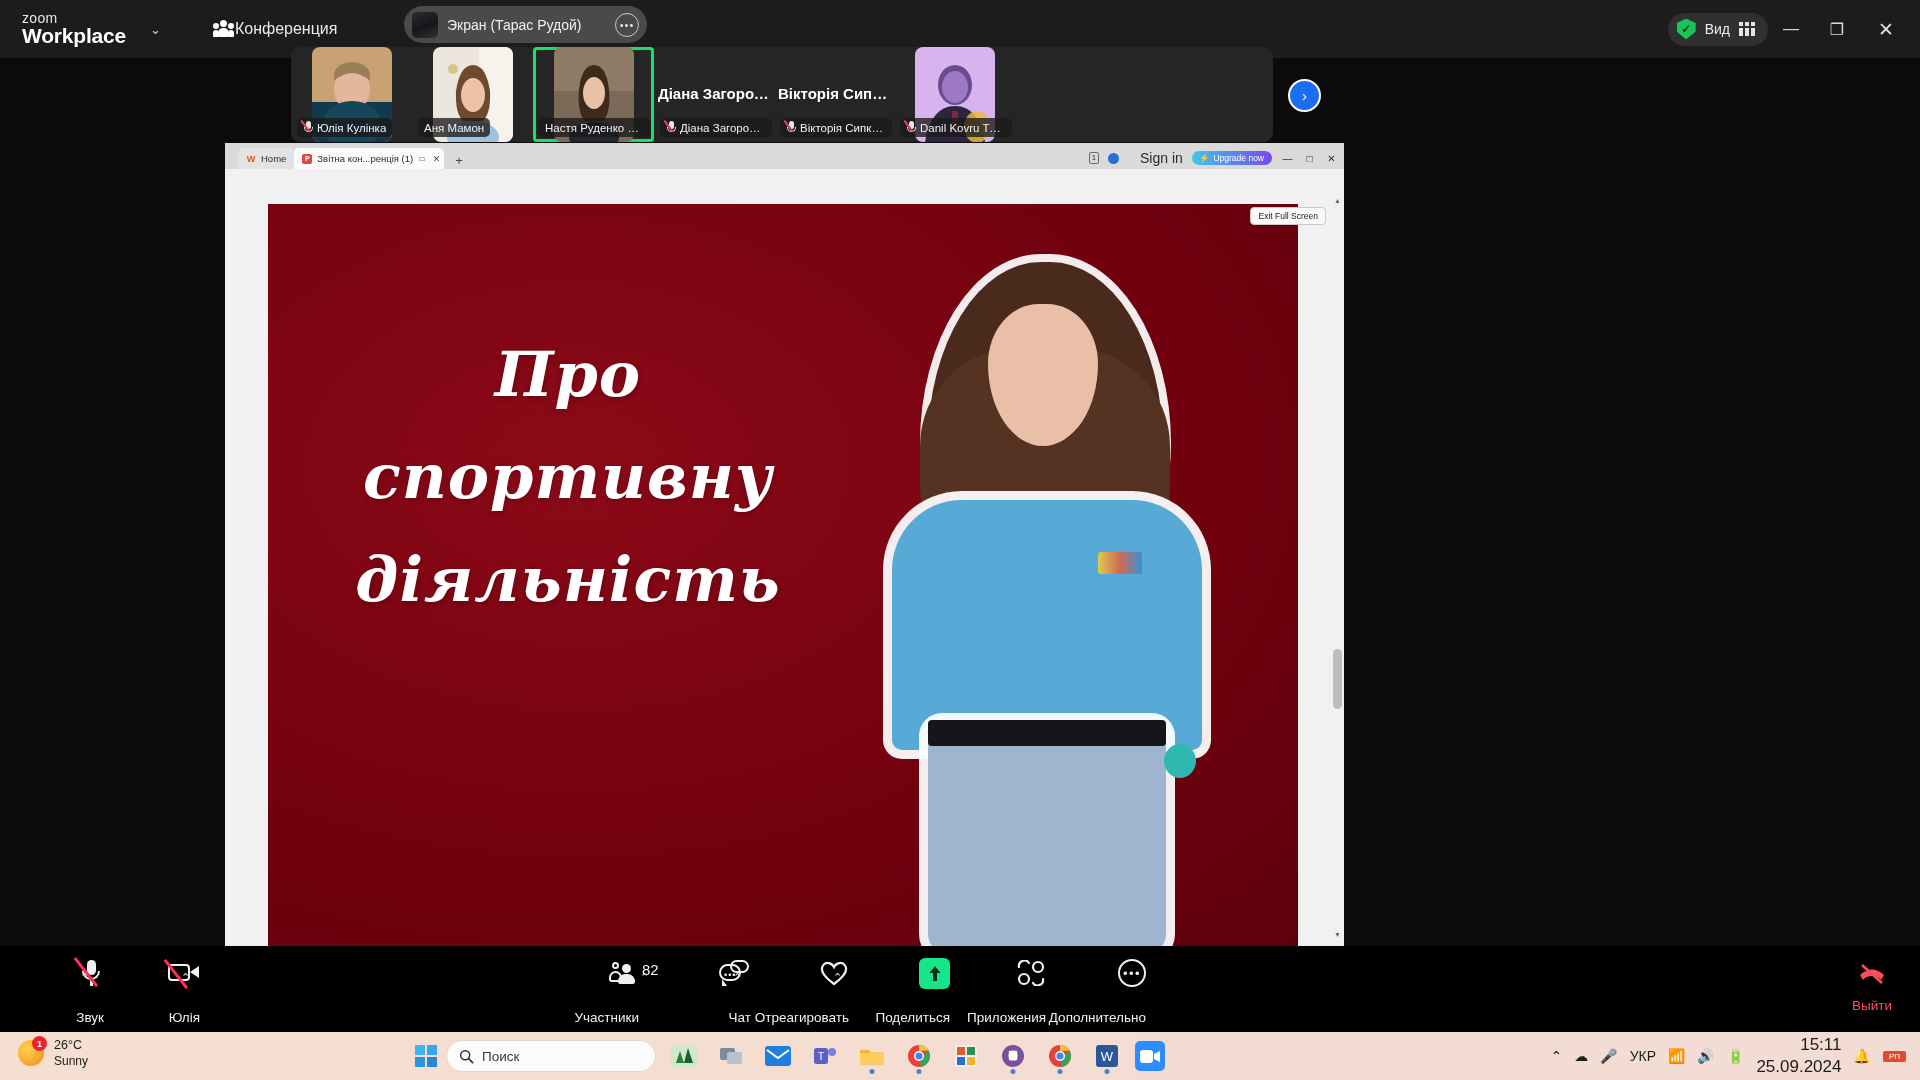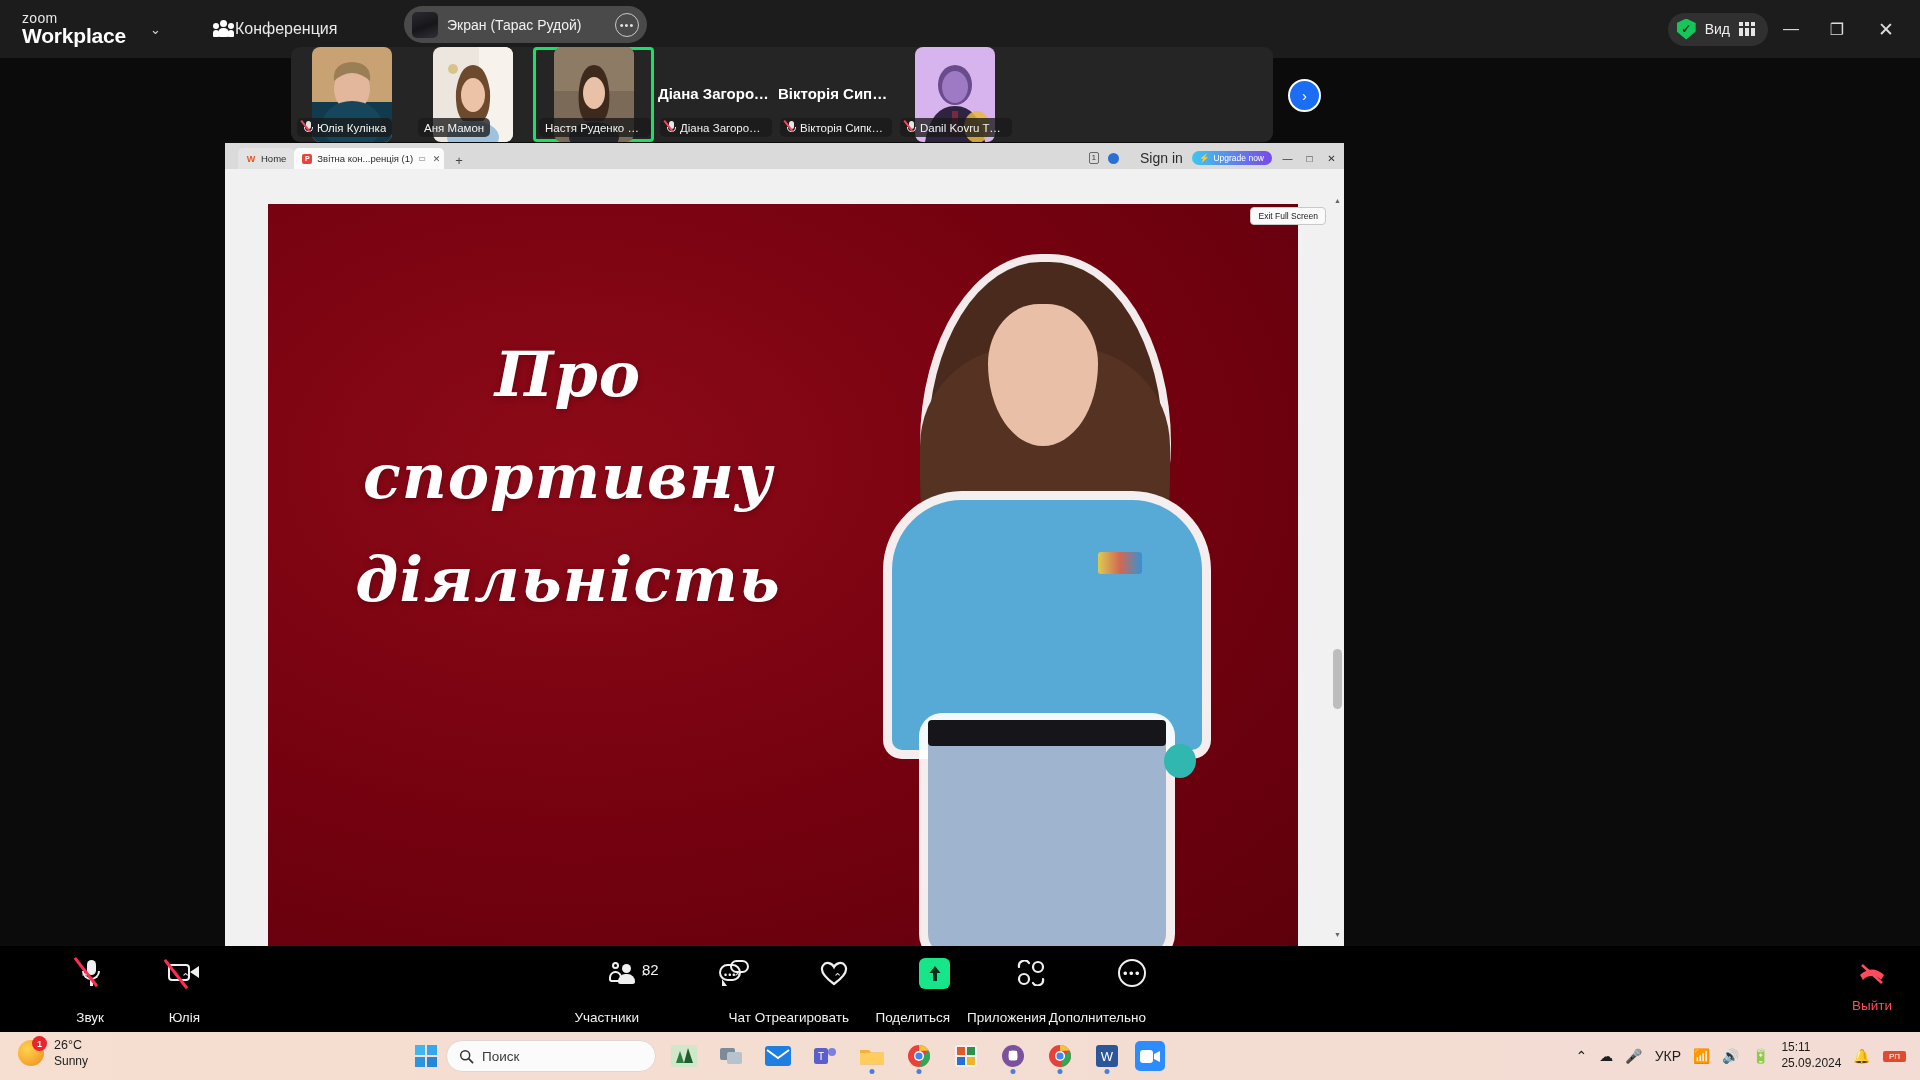--- a/index.html
+++ b/index.html
@@ -204,21 +204,21 @@
   .win-logo i:nth-child(3){background:#2b93e0;} .win-logo i:nth-child(4){background:#2487d8;}
   .search-box { width:210px; height:32px; background:#fbfbfb; border-radius:16px;
     display:flex; align-items:center; gap:8px; padding:0 12px; border:1px solid #e2d7d0; }
   .search-box .ph { color:#3a3a3a; font-size:13.5px; }
   .tb-icon { width:38px; height:40px; display:flex; align-items:center; justify-content:center;
     position:relative; }
   .tb-dot { position:absolute; bottom:2px; left:50%; transform:translateX(-50%);
     width:5px; height:5px; border-radius:50%; background:#4a7fd8; }
   .tray { position:absolute; right:14px; top:0; height:48px; display:flex; align-items:center; gap:12px; }
   .tray .ico { color:#1f1f1f; font-size:14px; }
-  .clock { text-align:left; line-height:1.3; color:#1c1c1c; font-size:12px; }
+  .clock { text-align:right; line-height:1.3; color:#1c1c1c; font-size:17px; }
   .pin { background:#e04a2f; color:#fff; font-size:8px; padding:1px 6px; border-radius:2px; }
 </style>
 </head>
 <body>
 
 <div id="app">
 
   <div class="topbar">
     <div class="zoom-logo">
       <div class="l1">zoom</div>

